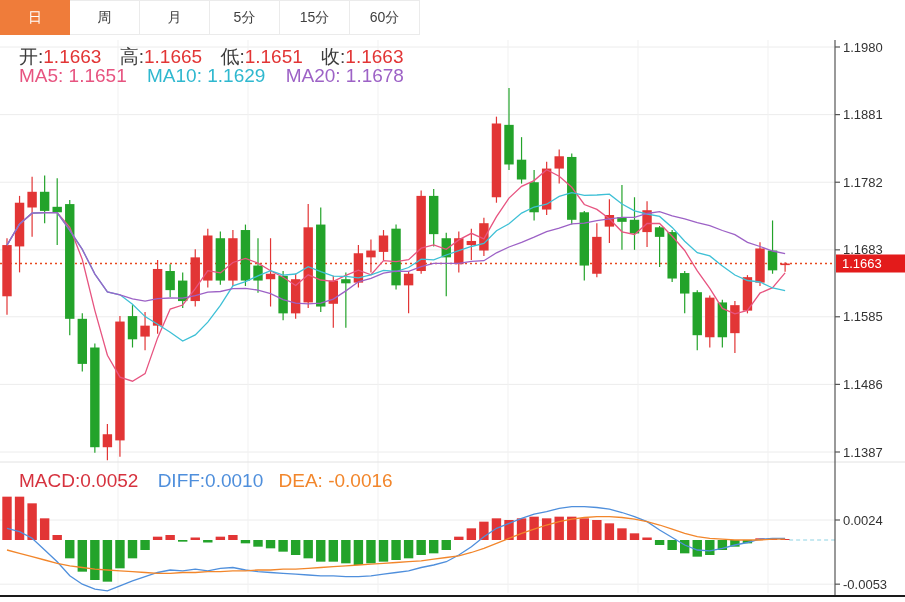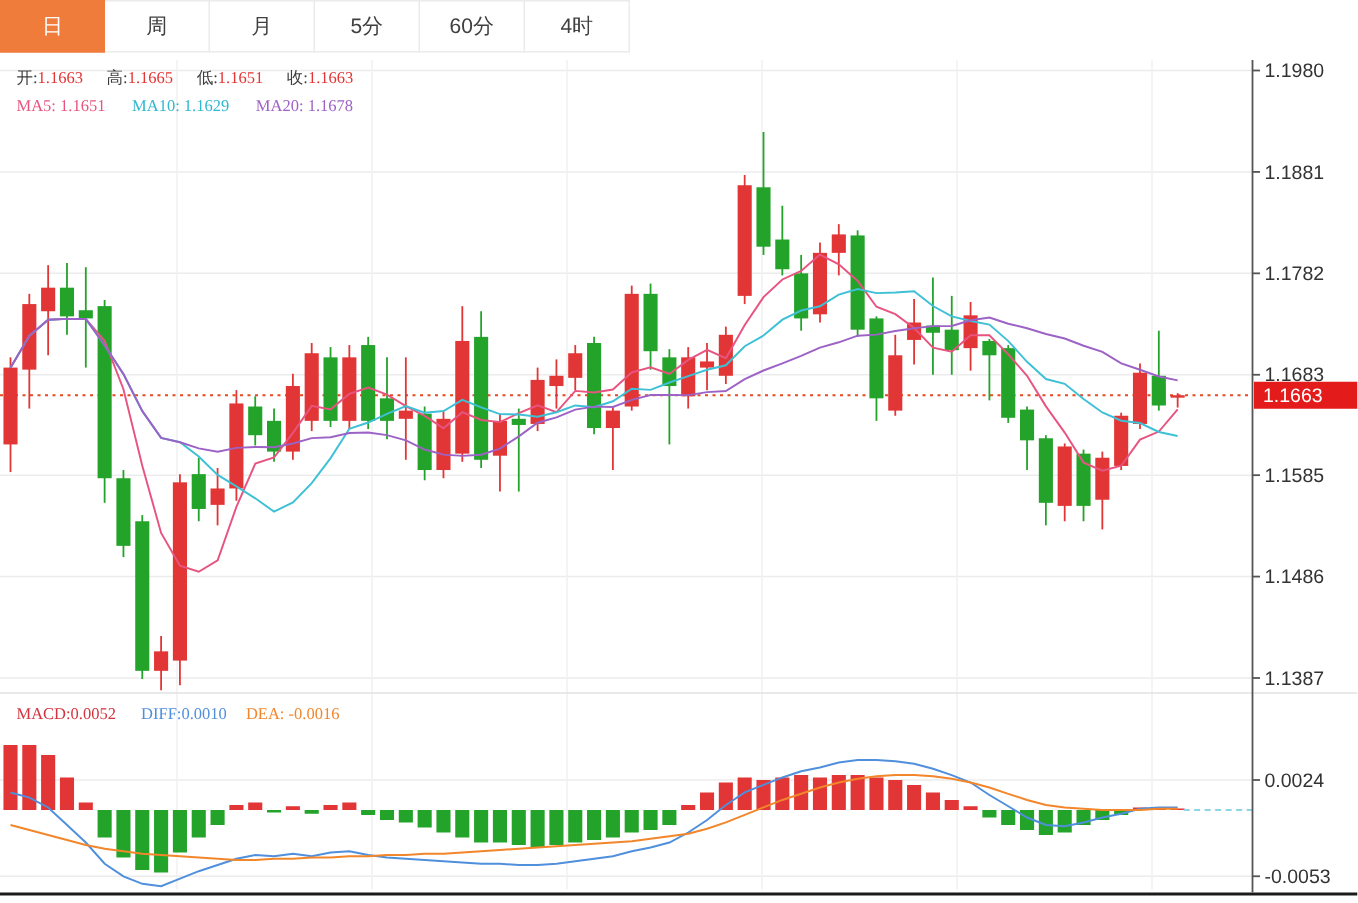--- a/index.html
+++ b/index.html
@@ -3,21 +3,21 @@
 <meta charset="utf-8">
 <style>
   html,body { margin:0; padding:0; background:#ffffff; }
   body { width:905px; height:602px; position:relative; overflow:hidden;
          font-family:"Liberation Sans", sans-serif; }
   .tabbar { position:absolute; top:0; left:0; height:35px; display:flex; z-index:3; background:#fff; }
   .tab { width:70px; height:35px; line-height:33px; text-align:center; font-size:14px;
          color:#404040; border:1px solid #ebebeb; border-left:none; box-sizing:border-box; cursor:pointer; }
   .tab:first-child { border-left:1px solid #ebebeb; }
   .tab.active { background:#ef7c3a; border-color:#ef7c3a; color:#ffffff; }
-  .legend-row { position:absolute; left:11px; z-index:2; white-space:nowrap; font-size:11px;font-family:Liberation Serif, serif; }
+  .legend-row { position:absolute; left:19px; z-index:2; white-space:nowrap; font-size:19px; }
   #ohlc-legend { top:44px; }
   #ohlc-legend .lbl { color:#3c3c3c; }
   #ohlc-legend .val { color:#e23535; margin-right:13px; }
   #ma-legend { top:65px; }
   #ma-legend .ma5  { color:#e75480; margin-right:15px; }
   #ma-legend .ma10 { color:#2fb8cf; margin-right:15px; }
   #ma-legend .ma20 { color:#9d62c6; }
   #macd-legend { top:470px; }
   #macd-legend .macd { color:#d6323e; margin-right:14px;margin-top:22px; }
   #macd-legend .diff { color:#4f8fdc; margin-right:10px; }
@@ -25,22 +25,22 @@
   #chart-svg { position:absolute; top:0; left:0; z-index:1; }
 </style>
 </head>
 <body>
 
 <div class="tabbar">
     <div class="tab active">日</div>
     <div class="tab">周</div>
     <div class="tab">月</div>
     <div class="tab">5分</div>
+    <div class="tab">15分</div>
     <div class="tab">60分</div>
-    <div class="tab">4时</div>
   </div>
 
 <div class="legend-row" id="ohlc-legend">
   <span class="lbl">开:</span><span class="val">1.1663</span>
   <span class="lbl">高:</span><span class="val">1.1665</span>
   <span class="lbl">低:</span><span class="val">1.1651</span>
   <span class="lbl">收:</span><span class="val">1.1663</span>
 </div>
 
 <div class="legend-row" id="ma-legend">

